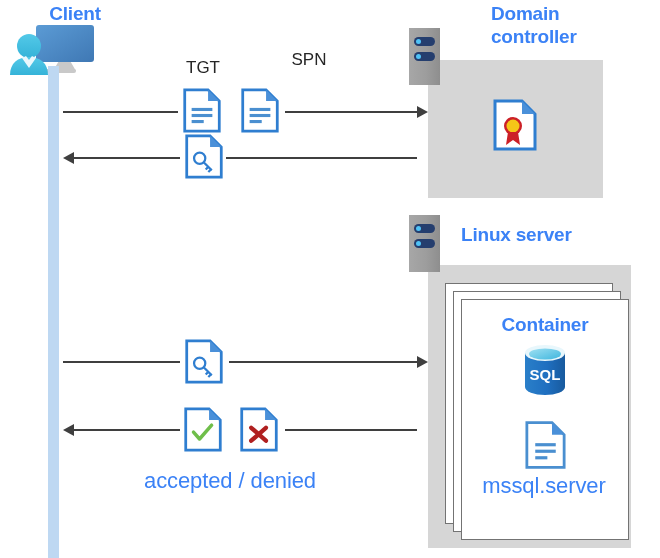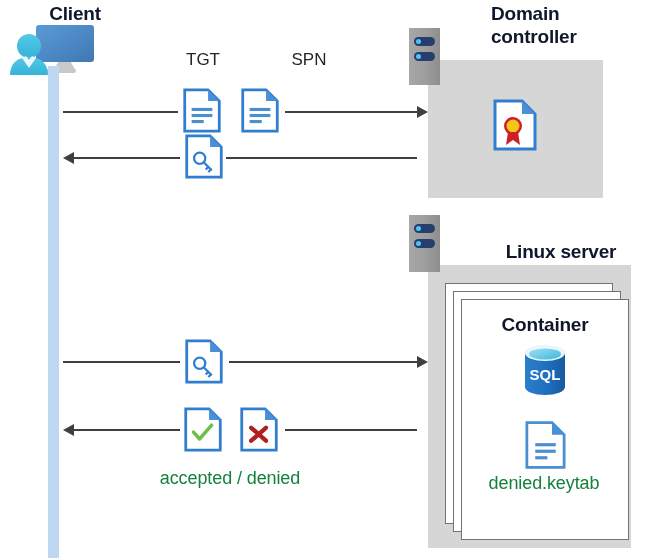--- a/index.html
+++ b/index.html
@@ -8,27 +8,27 @@
     font-family:"Liberation Sans","DejaVu Sans",sans-serif;
     color:#1a1a1a;
   }
   .abs{position:absolute;}
 
   
   .title-bold{
     font-weight:bold;
     font-size:19px;
     line-height:23px;
-    color:#0f172a;
+    color:#3b82f6;
     letter-spacing:-0.2px;
     white-space:pre-line;
   }
   .label-reg{
-    font-size:18px;
-    color:#15803d;
+    font-size:22px;
+    color:#3b82f6;
     letter-spacing:-0.1px;
   }
   .doc-tag{
     font-size:17px;
     color:#262626;
     text-align:center;
   }
 
   
   .lifeline{
@@ -124,21 +124,21 @@
     <path d="M2 2 h27 l13 13 v35 h-40 z" fill="#ffffff" stroke="#2f7ed0" stroke-width="3"></path>
     <path d="M29 2 l13 13 h-13 z" fill="#4a90d9"></path>
     <circle cx="20" cy="27" r="9" fill="#cc2027"></circle>
     <circle cx="20" cy="27" r="6.5" fill="#f5c518"></circle>
     <path d="M15 33 l-2 13 l7-5 l7 5 l-2-13 z" fill="#cc2027"></path>
   </svg>
 </div>
 
 <div class="abs panel panel-linux"></div>
 
-<div class="abs title-bold" style="left:461px;top:240px;width:200px;text-align:center;">Linux server</div>
+<div class="abs title-bold" style="left:461px;top:223px;width:200px;">Linux server</div>
 
 <div class="abs rack" style="left:409px;top:215px;">
   <div class="bar b1"></div>
   <div class="bar b2"></div>
 </div>
 
 <div class="abs card" style="left:445px;top:283px;width:166px;height:239px;"></div>
 <div class="abs card" style="left:453px;top:291px;width:166px;height:239px;"></div>
 <div class="abs card" style="left:461px;top:299px;width:166px;height:239px;">
   <div class="title-bold center-x" style="margin-top:13px;">Container</div>
@@ -167,23 +167,23 @@
 <div class="abs" style="left:525px;top:420px;">
   <svg width="41" height="50" viewBox="0 0 44 52">
     <path d="M2 2 h27 l13 13 v35 h-40 z" fill="#ffffff" stroke="#4a8fd0" stroke-width="3"></path>
     <path d="M29 2 l13 13 h-13 z" fill="#4a90d9"></path>
     <rect x="11" y="24" width="22" height="3.4" fill="#4a8fd0"></rect>
     <rect x="11" y="31" width="22" height="3.4" fill="#4a8fd0"></rect>
     <rect x="11" y="38" width="13" height="3.4" fill="#4a8fd0"></rect>
   </svg>
 </div>
 
-<div class="abs label-reg center-x" style="left:461px;top:473px;width:166px;">denied.keytab</div>
-
-<div class="abs doc-tag" style="left:178px;top:50px;width:50px;">TGT</div>
+<div class="abs label-reg center-x" style="left:461px;top:473px;width:166px;">mssql.server</div>
+
+<div class="abs doc-tag" style="left:178px;top:58px;width:50px;">TGT</div>
 <div class="abs doc-tag" style="left:236px;top:50px;width:50px;margin-left:48px;">SPN</div>
 
 <div class="abs aline" style="left:63px;top:111px;width:115px;"></div>
 
 <div class="abs" style="left:183px;top:87px;">
   <svg width="38" height="47" viewBox="0 0 44 52">
     <path d="M2 2 h27 l13 13 v35 h-40 z" fill="#ffffff" stroke="#2f7ed0" stroke-width="3.2"></path>
     <path d="M29 2 l13 13 h-13 z" fill="#4a90d9"></path>
     <rect x="10" y="23" width="24" height="3.6" fill="#4a8fd0"></rect>
     <rect x="10" y="30" width="24" height="3.6" fill="#4a8fd0"></rect>

